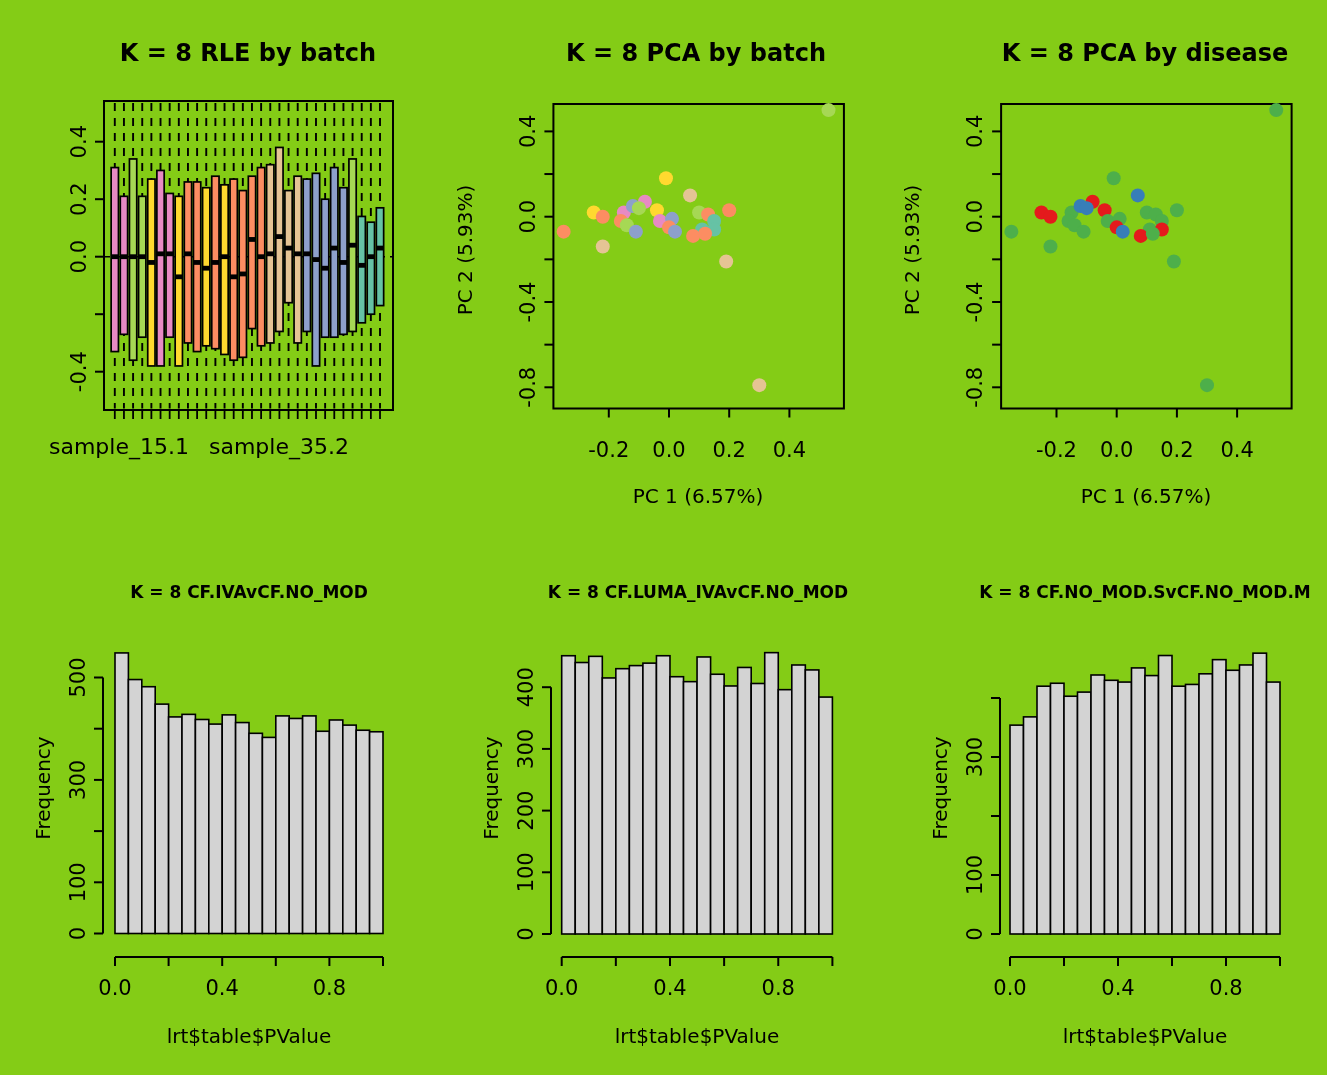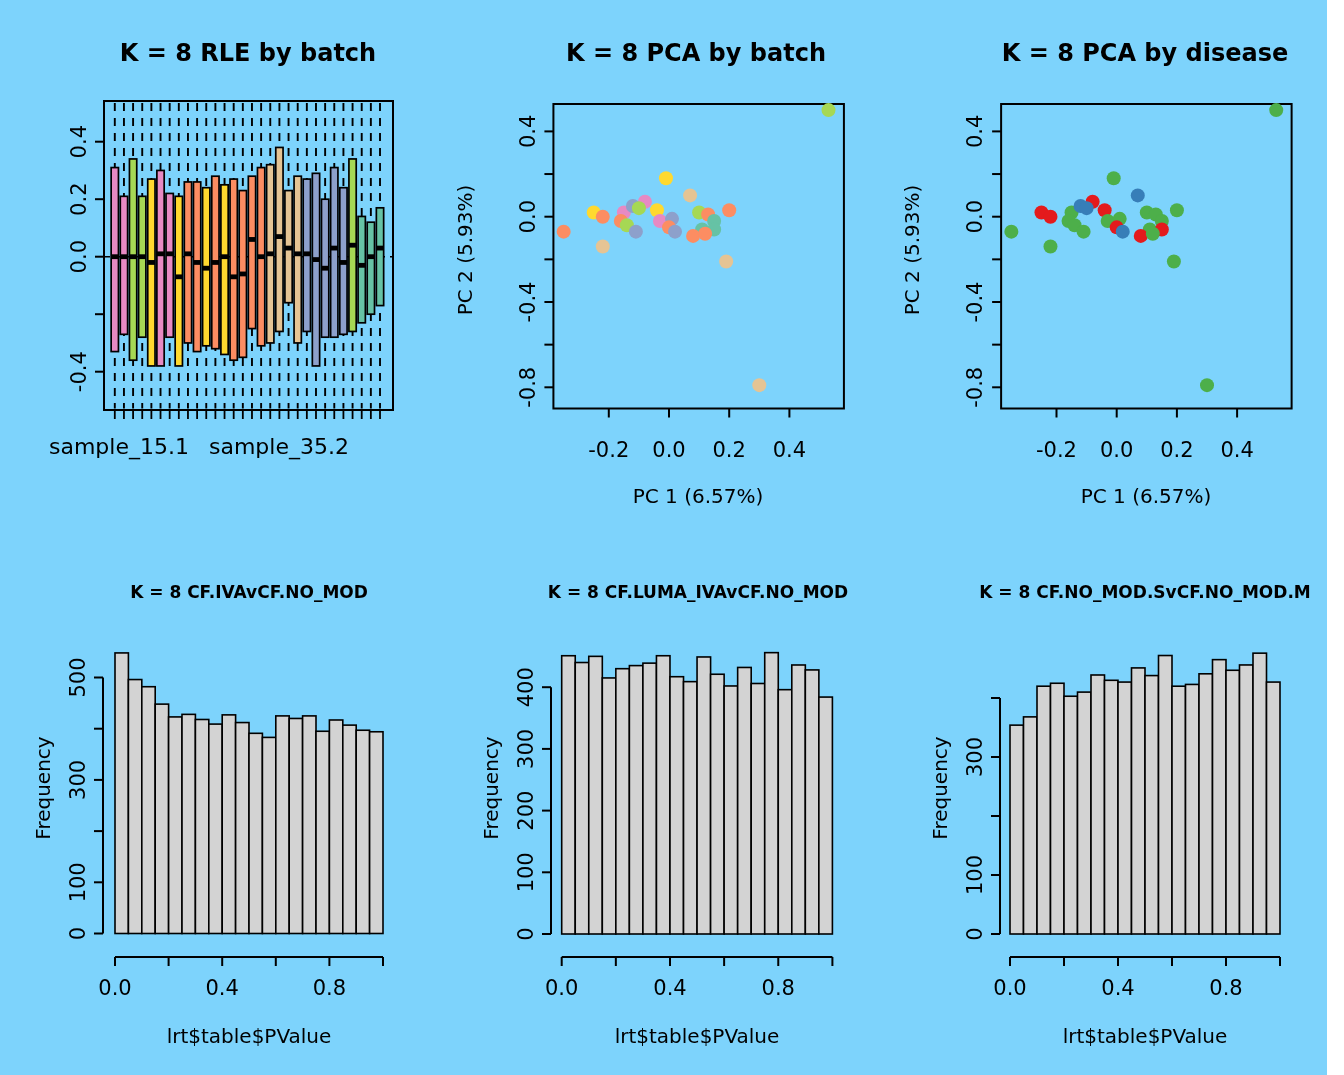--- a/index.html
+++ b/index.html
@@ -1,16 +1,16 @@
 <!DOCTYPE html>
 <html><head>
 <meta charset="utf-8">
 <style>
   html,body{margin:0;padding:0;background:#ffffff;}
-  #figure-wrap{width:1327px;height:1075px;background:#7dd3fc;position:relative;}
+  #figure-wrap{width:1327px;height:1075px;background:#84cc16;position:relative;}
   svg text{font-family:"DejaVu Sans","Liberation Sans",sans-serif;fill:#000000;}
   .title-lg{font-size:24px;font-weight:bold;text-anchor:middle;}
   .title-sm{font-size:17px;font-weight:bold;text-anchor:middle;}
   .ax-title{font-size:20px;text-anchor:middle;}
   .tick-lab{font-size:21px;text-anchor:middle;}
   .samp-lab{font-size:22px;text-anchor:middle;}
 </style>
 </head>
 <body>
 

